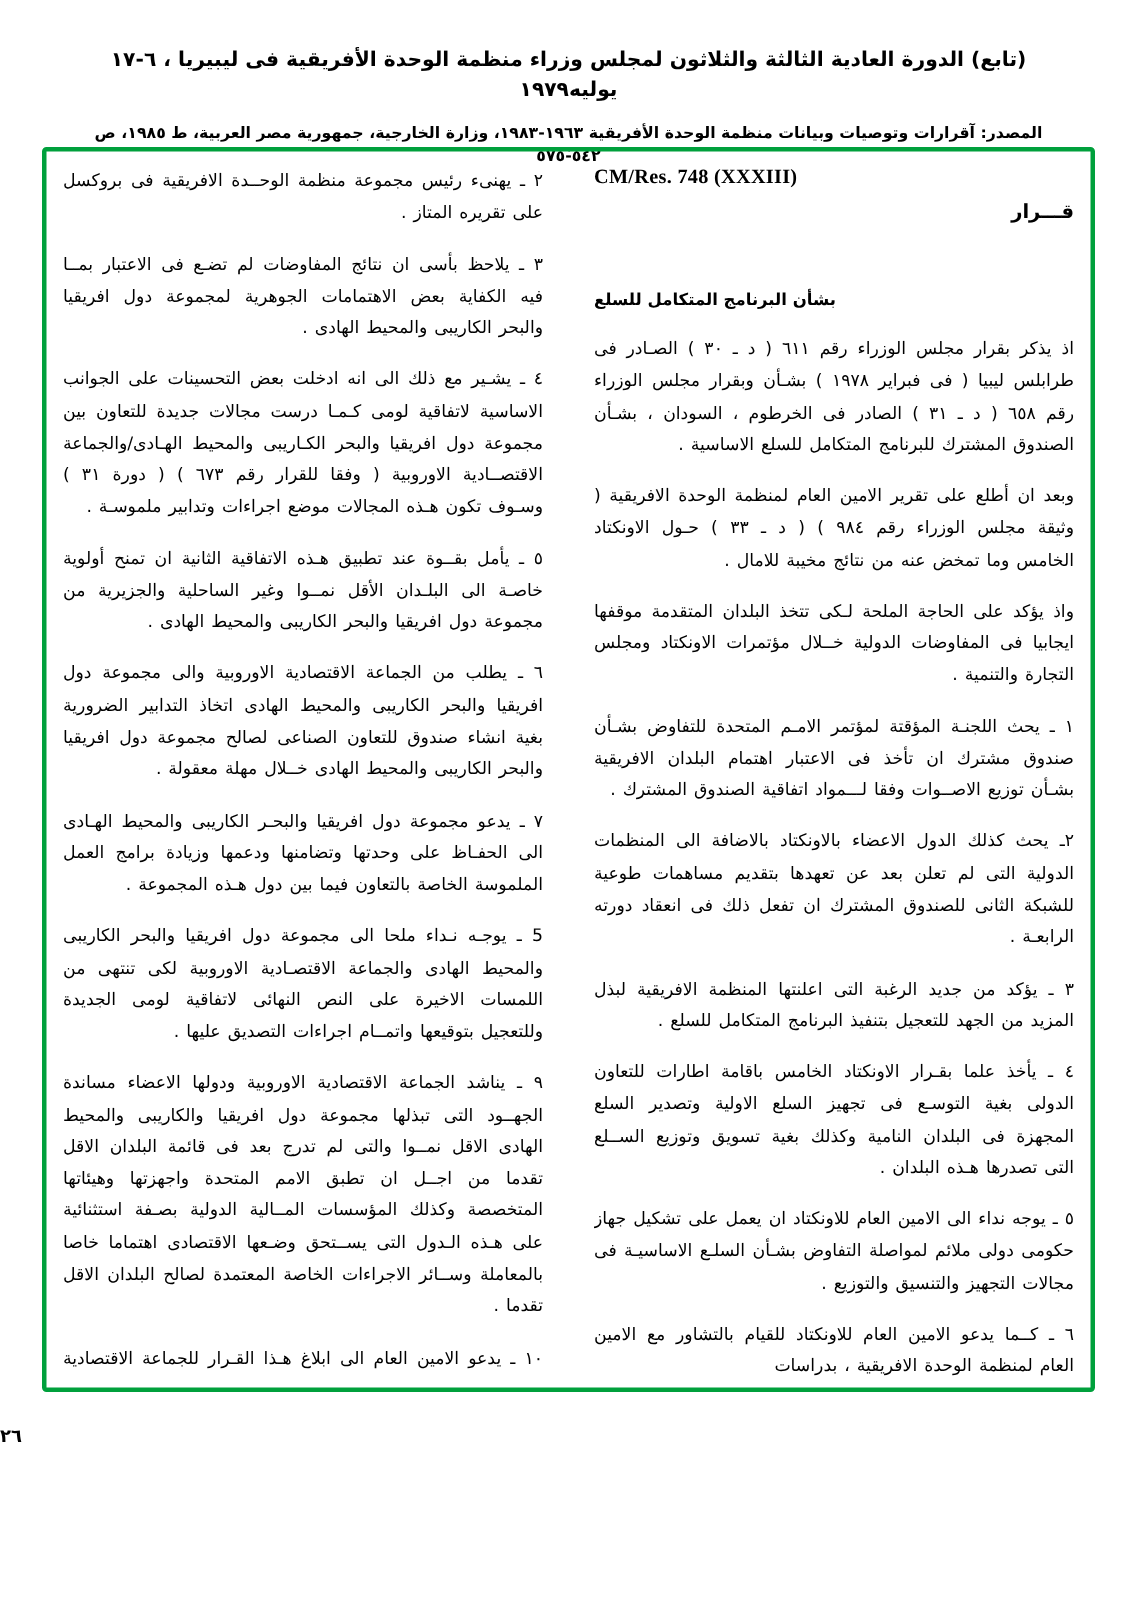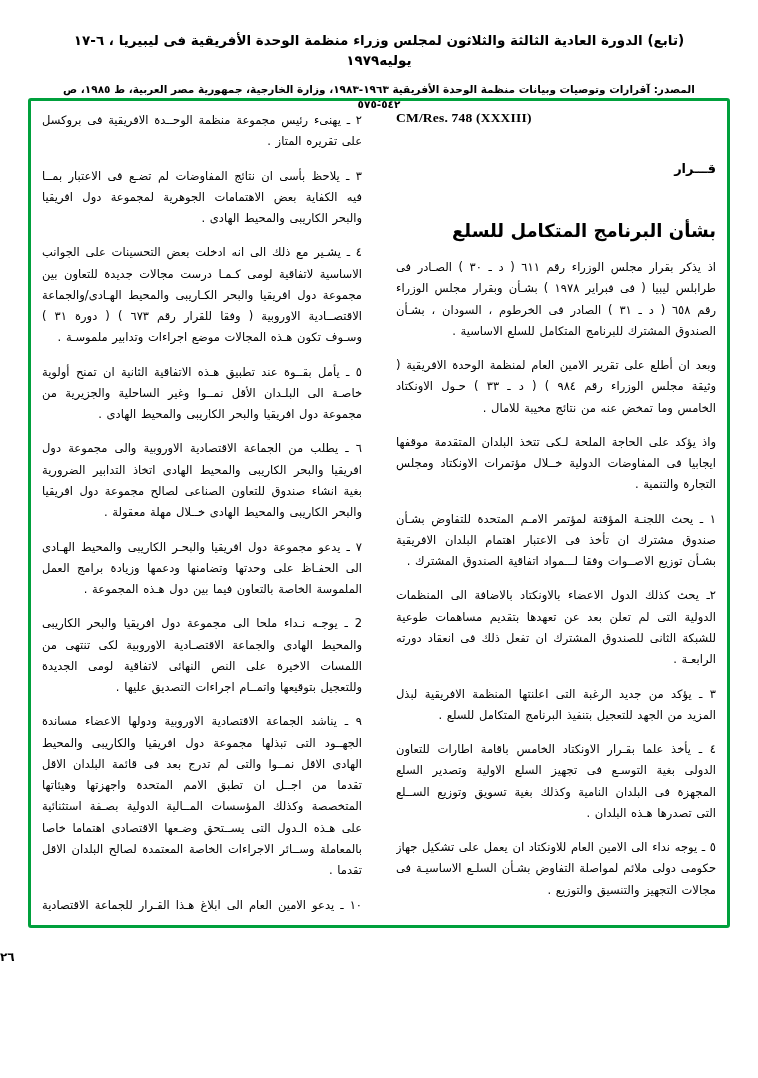--- a/index.html
+++ b/index.html
@@ -65,33 +65,33 @@
     flex: 1 1 0;
     direction: rtl;
     overflow: hidden;
   }
   .res-code {
     font-family: "Liberation Serif", serif;
     direction: ltr;
     text-align: left;
     font-size: 13.5px;
     font-weight: bold;
-    margin-bottom: 35px;
+    margin-bottom: 8px;
     letter-spacing: 0.2px;
   }
   .doc-title {
     text-align: right;
     font-size: 13px;
     font-weight: bold;
     letter-spacing: 2px;
     margin-bottom: 7px;
   }
   .doc-subtitle {
-    text-align: right;
-    font-size: 18px;
+    text-align: left;
+    font-size: 11px;
     font-weight: bold;
     margin-bottom: 16px;
     margin-top: 44px;
   }
   p.para {
     font-size: 11.5px;
     line-height: 1.85;
     margin: 0 0 13px 0;
     text-align: justify;
     text-justify: inter-word;
@@ -140,21 +140,21 @@
       <p class="para">٦ ـ كــما يدعو الامين العام للاونكتاد للقيام بالتشاور مع الامين العام لمنظمة الوحدة الافريقية ، بدراسات</p>
     </div>
 
     <div class="col col-left">
       <p class="para">٢ ـ يهنىء رئيس مجموعة منظمة الوحــدة الافريقية فى بروكسل على تقريره المتاز .</p>
       <p class="para">٣ ـ يلاحظ بأسى ان نتائج المفاوضات لم تضـع فى الاعتبار بمــا فيه الكفاية بعض الاهتمامات الجوهرية لمجموعة دول افريقيا والبحر الكاريبى والمحيط الهادى .</p>
       <p class="para">٤ ـ يشـير مع ذلك الى انه ادخلت بعض التحسينات على الجوانب الاساسية لاتفاقية لومى كـمـا درست مجالات جديدة للتعاون بين مجموعة دول افريقيا والبحر الكـاريبى والمحيط الهـادى/والجماعة الاقتصــادية الاوروبية ( وفقا للقرار رقم ٦٧٣ ) ( دورة ٣١ ) وسـوف تكون هـذه المجالات موضع اجراءات وتدابير ملموسـة .</p>
       <p class="para">٥ ـ يأمل بقــوة عند تطبيق هـذه الاتفاقية الثانية ان تمنح أولوية خاصـة الى البلـدان الأقل نمــوا وغير الساحلية والجزيرية من مجموعة دول افريقيا والبحر الكاريبى والمحيط الهادى .</p>
       <p class="para">٦ ـ يطلب من الجماعة الاقتصادية الاوروبية والى مجموعة دول افريقيا والبحر الكاريبى والمحيط الهادى اتخاذ التدابير الضرورية بغية انشاء صندوق للتعاون الصناعى لصالح مجموعة دول افريقيا والبحر الكاريبى والمحيط الهادى خــلال مهلة معقولة .</p>
       <p class="para">٧ ـ يدعو مجموعة دول افريقيا والبحـر الكاريبى والمحيط الهـادى الى الحفـاظ على وحدتها وتضامنها ودعمها وزيادة برامج العمل الملموسة الخاصة بالتعاون فيما بين دول هـذه المجموعة .</p>
-      <p class="para">2 ـ يوجـه نـداء ملحا الى مجموعة دول افريقيا والبحر الكاريبى والمحيط الهادى والجماعة الاقتصـادية الاوروبية لكى تنتهى من اللمسات الاخيرة على النص النهائى لاتفاقية لومى الجديدة وللتعجيل بتوقيعها واتمــام اجراءات التصديق عليها .</p>
+      <p class="para">5 ـ يوجـه نـداء ملحا الى مجموعة دول افريقيا والبحر الكاريبى والمحيط الهادى والجماعة الاقتصـادية الاوروبية لكى تنتهى من اللمسات الاخيرة على النص النهائى لاتفاقية لومى الجديدة وللتعجيل بتوقيعها واتمــام اجراءات التصديق عليها .</p>
       <p class="para">٩ ـ يناشد الجماعة الاقتصادية الاوروبية ودولها الاعضاء مساندة الجهــود التى تبذلها مجموعة دول افريقيا والكاريبى والمحيط الهادى الاقل نمــوا والتى لم تدرج بعد فى قائمة البلدان الاقل تقدما من اجــل ان تطبق الامم المتحدة واجهزتها وهيئاتها المتخصصة وكذلك المؤسسات المــالية الدولية بصـفة استثنائية على هـذه الـدول التى يســتحق وضـعها الاقتصادى اهتماما خاصا بالمعاملة وســائر الاجراءات الخاصة المعتمدة لصالح البلدان الاقل تقدما .</p>
       <p class="para">١٠ ـ يدعو الامين العام الى ابلاغ هـذا القـرار للجماعة الاقتصادية الاوروبية ودولها الاعضاء وكذلك الى مجموعة دول افريقيا والكاريبى والمحيط الهادى .</p>
     </div>
 
   </div>
 
   <div class="page-number">٢٦</div>
 
 </div>
 

